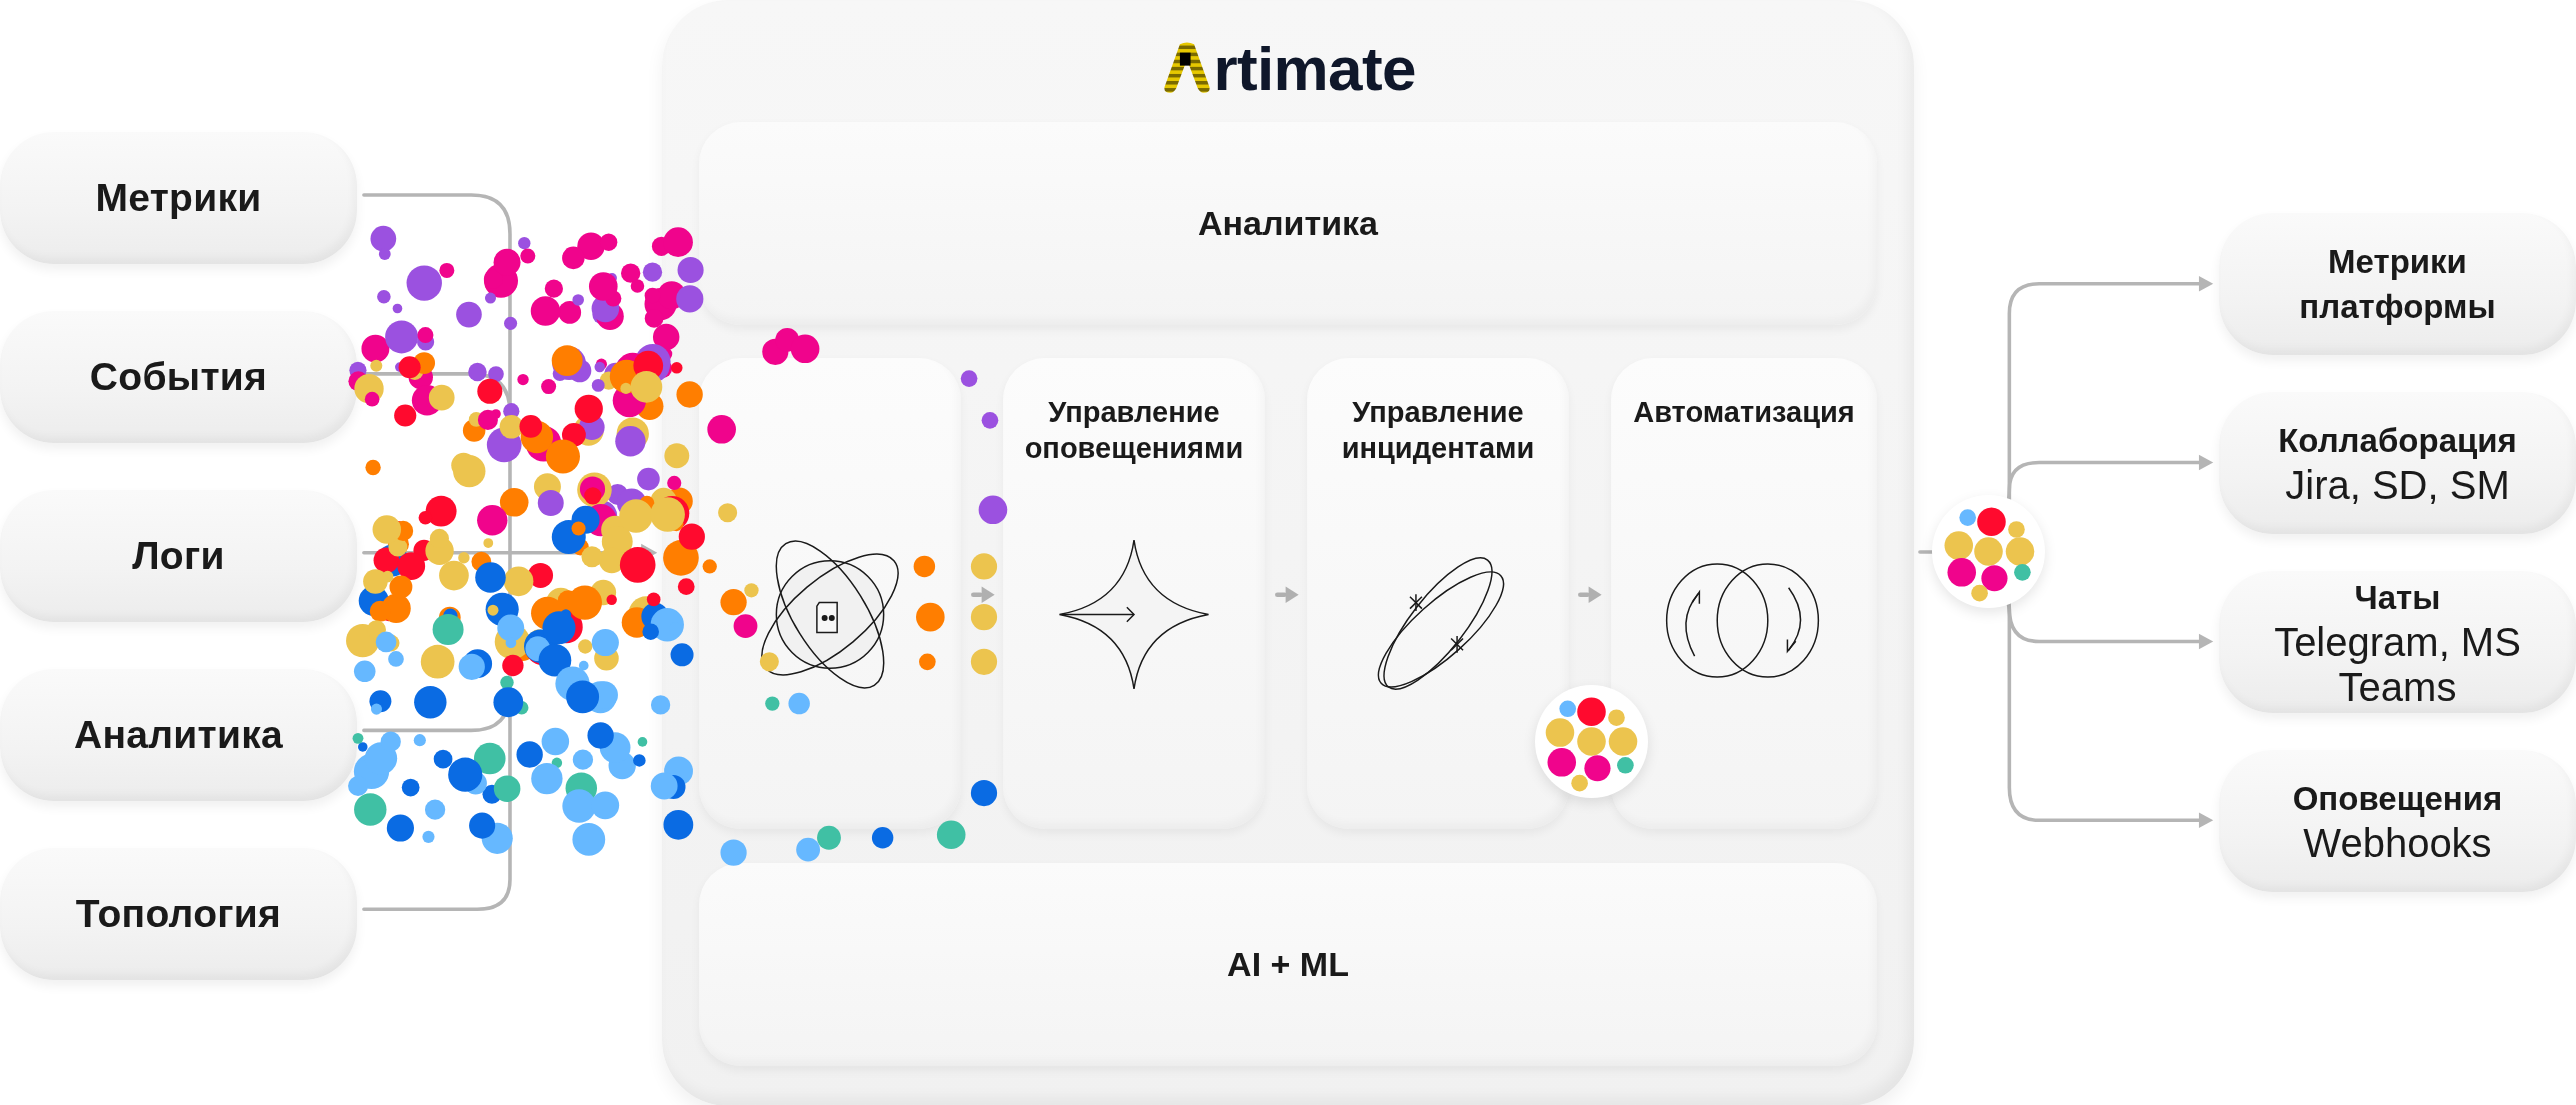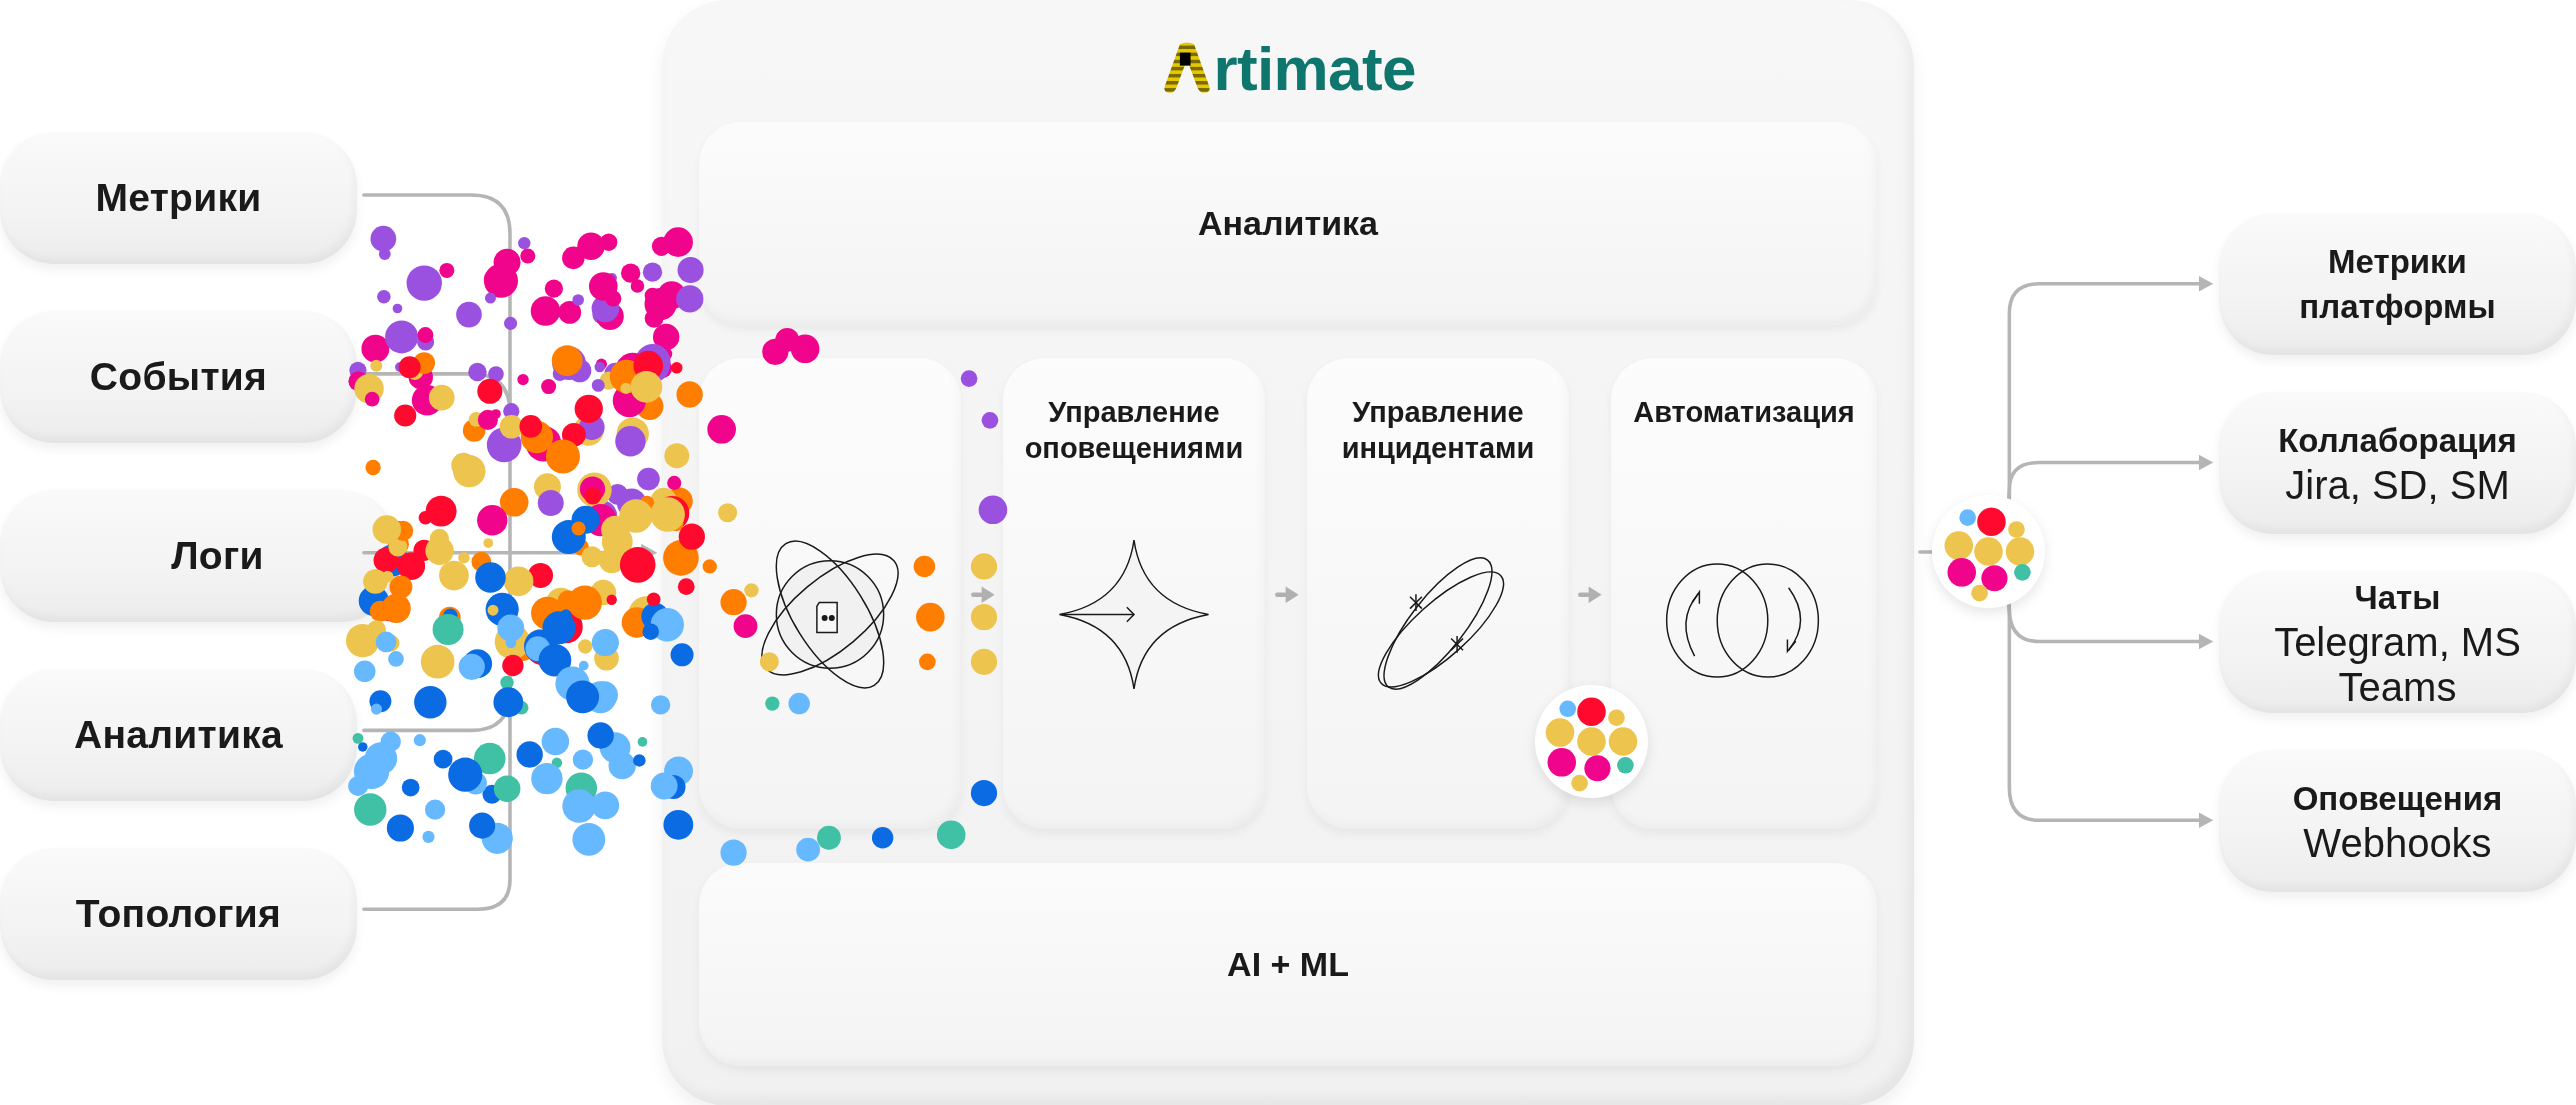--- a/index.html
+++ b/index.html
@@ -3,40 +3,40 @@
 <meta charset="utf-8">
 <style>
   html,body{margin:0;padding:0;background:#ffffff;}
   body{width:2576px;height:1106px;position:relative;overflow:hidden;font-family:"Liberation Sans","DejaVu Sans",sans-serif;color:#1a1a1a;}
   .abs{position:absolute;}
   .pill{position:absolute;border-radius:54px;background:linear-gradient(180deg,#fafafa 0%,#f3f3f3 60%,#ececec 100%);box-shadow:0 6px 10.7px rgba(0,0,0,0.06), inset -3.6px -6px 8.3px rgba(0,0,0,0.04);display:flex;align-items:center;justify-content:center;text-align:center;}
   .src-label{font-size:39px;font-weight:700;letter-spacing:0.3px;}
   .out-title{font-size:33px;font-weight:700;line-height:45px;display:block;}
   .out-sub{font-size:40px;font-weight:400;line-height:45px;display:block;}
   .platform{position:absolute;left:662px;top:0;width:1252px;height:1106px;border-radius:66px;background:linear-gradient(180deg,#f7f7f7 0%,#f1f1f1 100%);box-shadow:0 8.3px 18px rgba(0,0,0,0.06), inset -6px -8.3px 14.3px rgba(0,0,0,0.05);}
-  .logo{position:absolute;left:1163px;top:35px;height:66px;display:flex;align-items:center;font-size:62px;font-weight:700;letter-spacing:-0.6px;color:#0f766e;}
+  .logo{position:absolute;left:1163px;top:35px;height:66px;display:flex;align-items:center;font-size:62px;font-weight:700;letter-spacing:-0.6px;color:#0f172a;}
   .logo-a{width:48px;height:52px;margin-right:2.4px;}
   .band{position:absolute;border-radius:42px;background:linear-gradient(180deg,#fbfbfb 0%,#f4f4f4 100%);box-shadow:0 4.8px 9.5px rgba(0,0,0,0.05), inset -3.6px -6px 8.3px rgba(0,0,0,0.03);display:flex;align-items:center;justify-content:center;}
   .band-label{font-size:34px;font-weight:700;}
   .module{position:absolute;top:358px;height:471px;border-radius:42px;background:linear-gradient(180deg,#fcfcfc 0%,#f4f4f4 100%);box-shadow:0 4.8px 9.5px rgba(0,0,0,0.05), inset -3.6px -6px 8.3px rgba(0,0,0,0.03);}
   .module-title{position:absolute;left:0;right:0;top:36px;text-align:center;font-size:29px;font-weight:700;line-height:36px;white-space:pre-line;}
   .module-icon{position:absolute;left:50%;top:179px;transform:translateX(-50%);}
   .arrow{position:absolute;}
   .bubble{position:absolute;border-radius:50%;background:#ffffff;box-shadow:0 4.8px 13px rgba(0,0,0,0.10);}
 </style>
 </head>
 <body>
 
 <div class="pill" style="left:0;top:132px;width:357px;height:132px;">
   <span class="src-label">Метрики</span>
 </div>
 <div class="pill" style="left:0;top:311px;width:357px;height:132px;">
   <span class="src-label">События</span>
 </div>
-<div class="pill" style="left:0;top:490px;width:357px;height:132px;padding-left:39px;">
+<div class="pill" style="left:0;top:490px;width:357px;height:132px;">
   <span class="src-label">Логи</span>
 </div>
 <div class="pill" style="left:0;top:669px;width:357px;height:132px;">
   <span class="src-label">Аналитика</span>
 </div>
 <div class="pill" style="left:0;top:848px;width:357px;height:132px;">
   <span class="src-label">Топология</span>
 </div>
 
 <div class="platform"></div>

